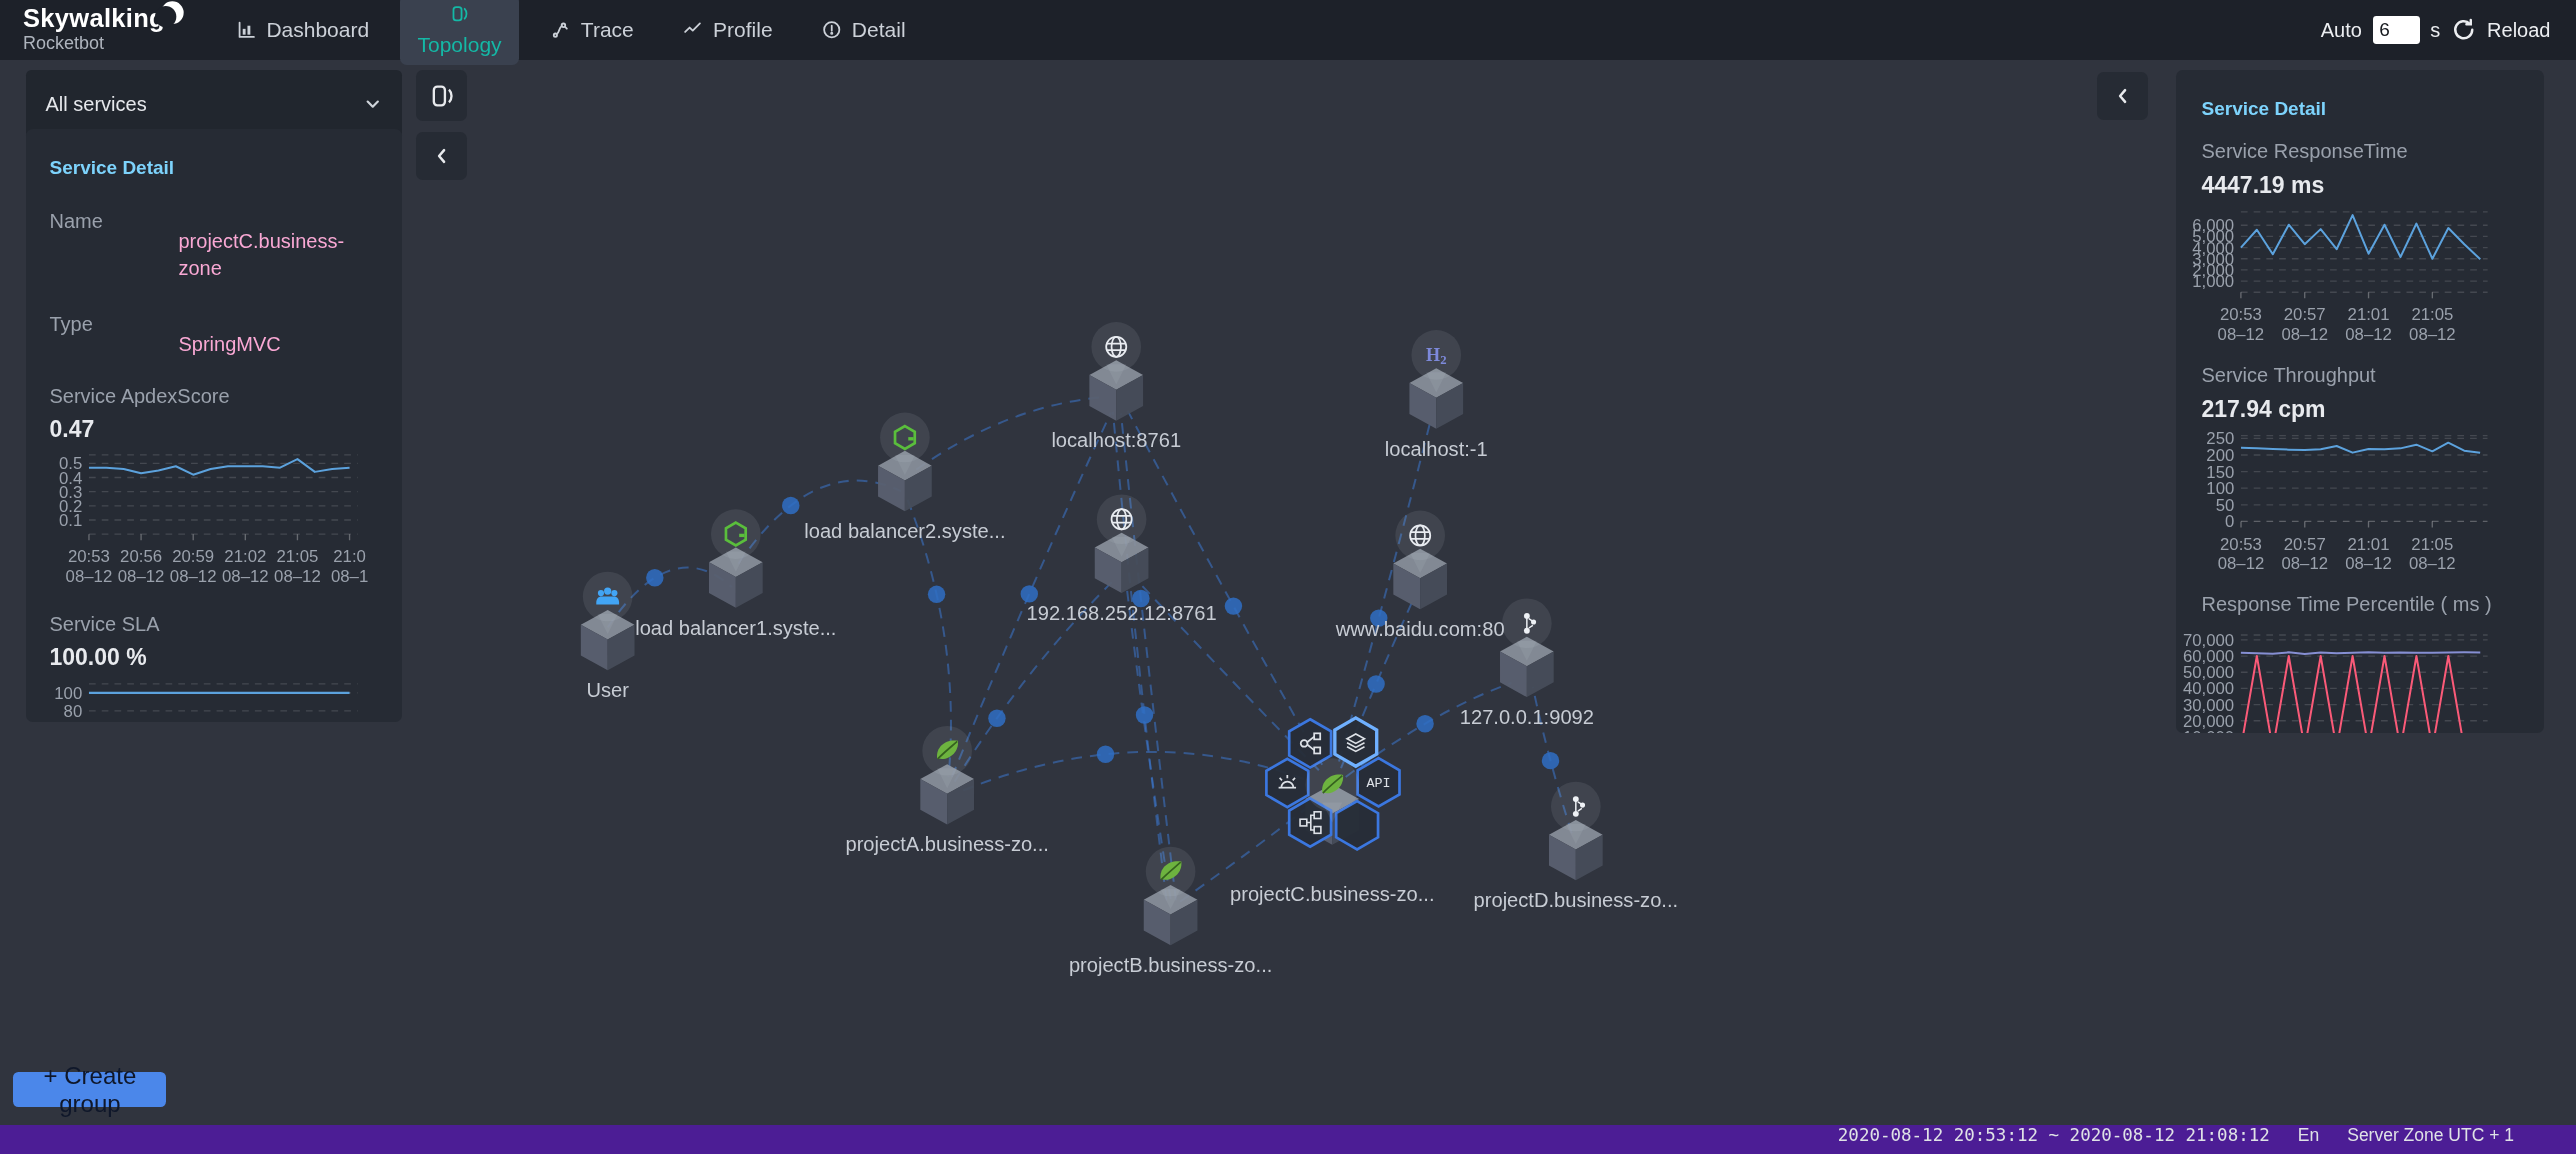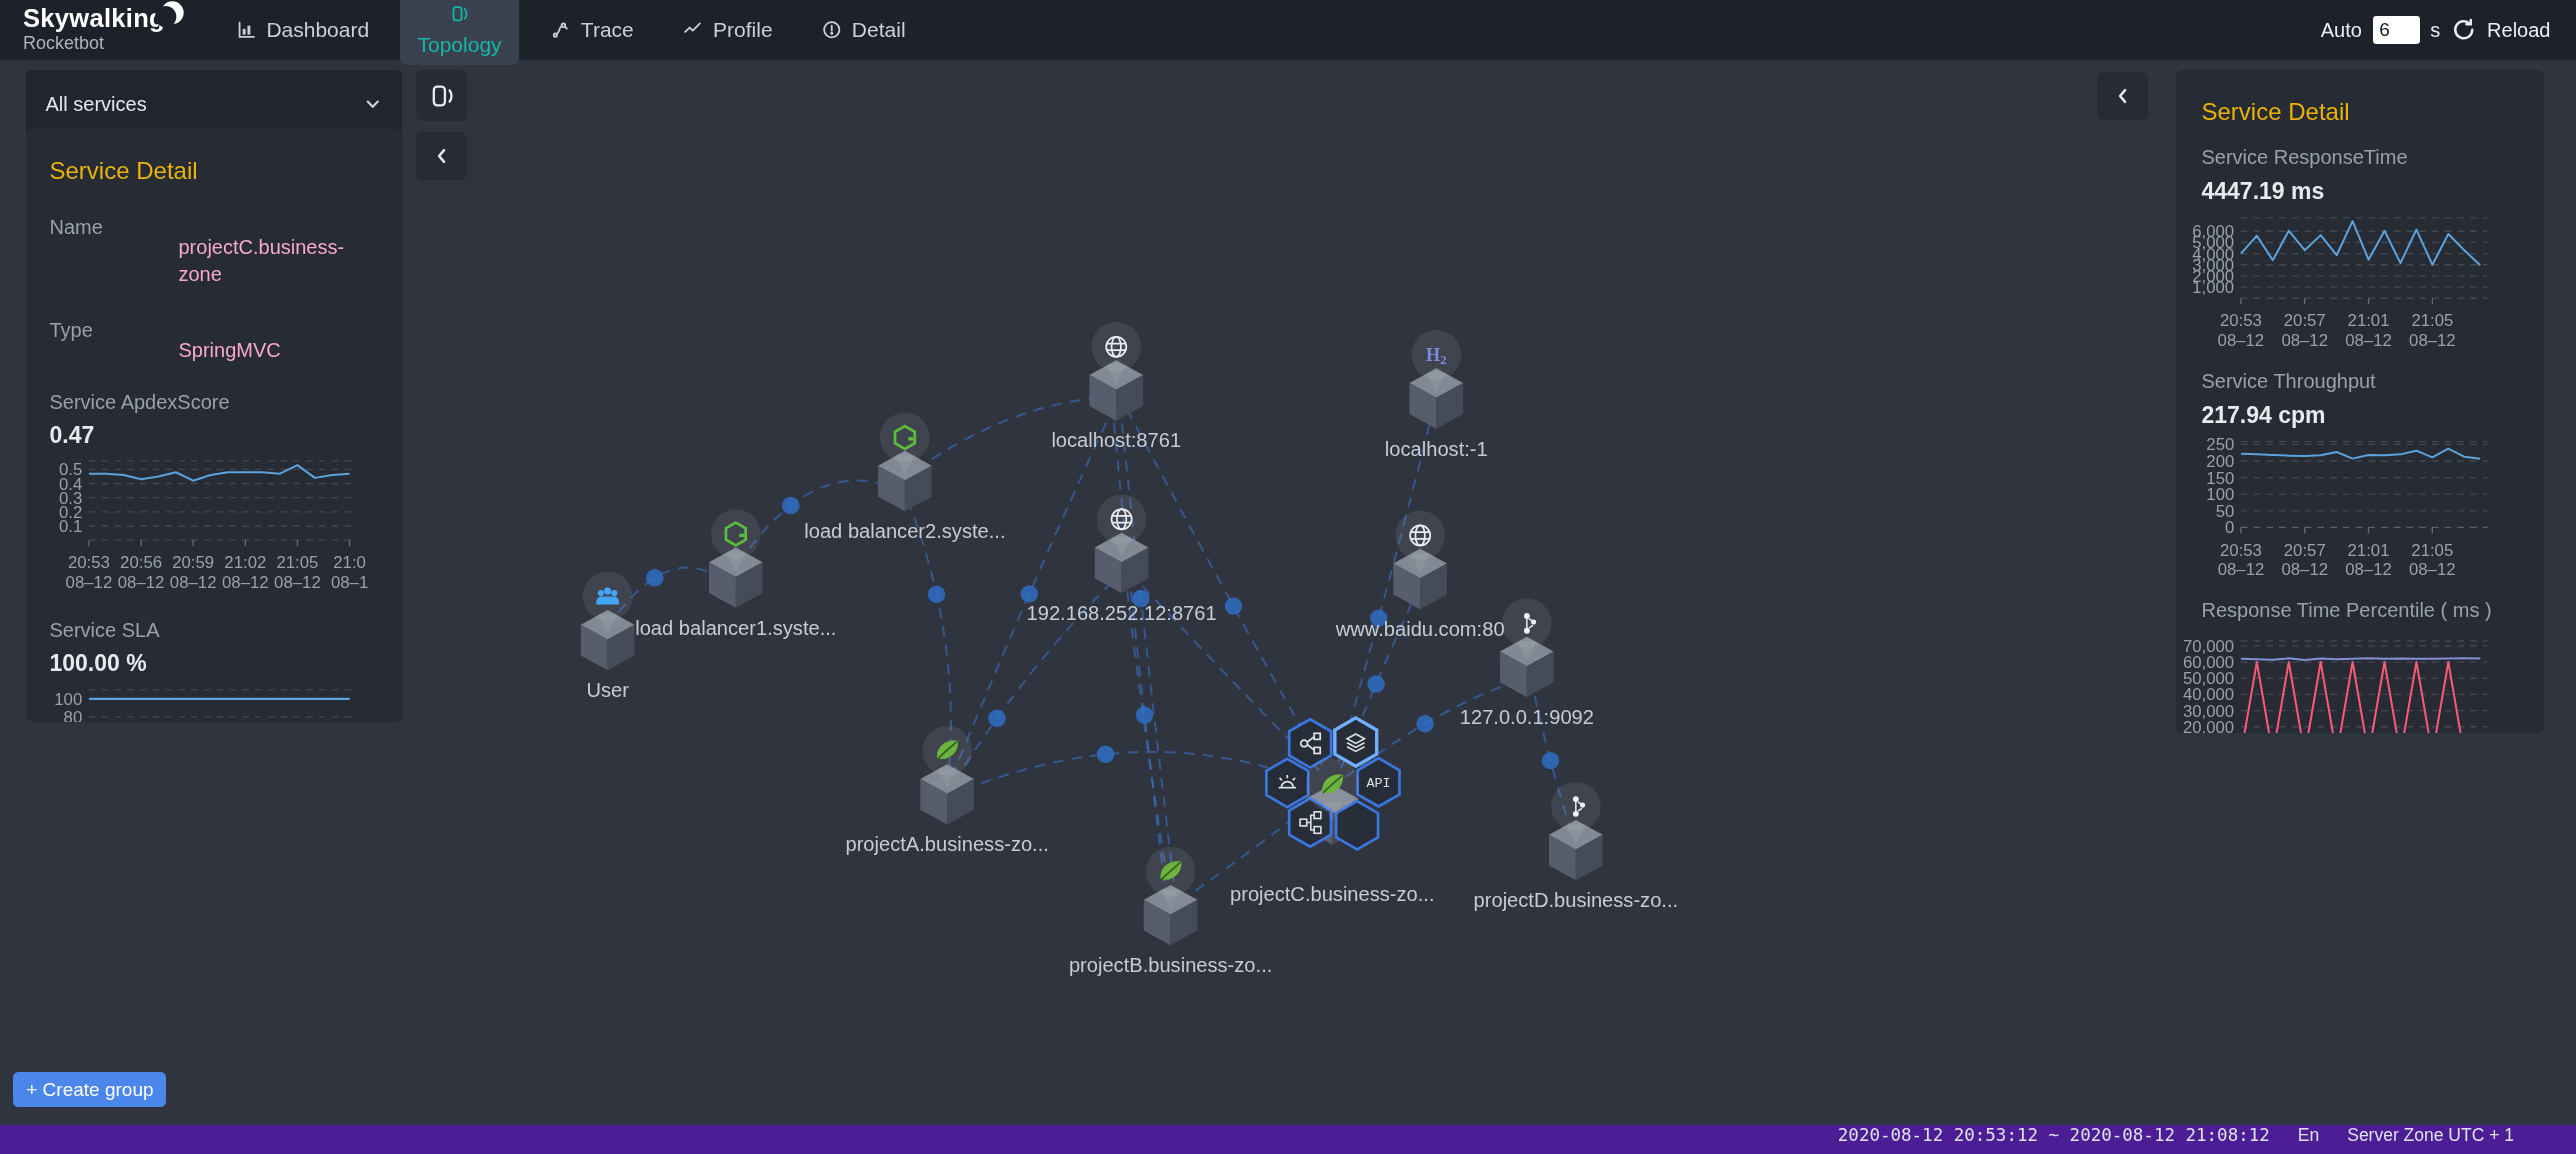--- a/index.html
+++ b/index.html
@@ -51,31 +51,31 @@
     position:absolute; left:25.5px; top:70px; width:376px; height:68px;
     background:#21262e; border-radius:5.4px; z-index:2;
     display:flex; align-items:center; justify-content:space-between;
     padding:0 20px; font-size:20px; color:#e6e8ec; cursor:pointer;
   }
   .detail-card {
     position:absolute; left:25.5px; top:129px; width:376px; height:593px;
     background:#262b34; border-radius:6.7px; z-index:2;
     padding:28px 24px; overflow:hidden;
   }
-  .card-title { font-size:24px; color:#eab308; }
+  .card-title { font-size:19px; color:#7dd3fc;font-weight:bold; }
   .kv { display:flex; font-size:20px; margin-top:31px;gap:8px; }
   .kv-label { width:121px; color:#9aa1ac; }
   .kv-value { flex:1; color:#f9a8d4; line-height:1.35; word-break:break-word;margin-top:18px; }
   .chart-caption { font-size:20px; color:#9aa1ac; margin-top:27px; }
   .chart-value { font-size:23px; font-weight:bold; color:#e8eaee; margin-top:8px; }
   .chart { margin-top:5.4px; }
 
   .create-group {
     position:absolute; left:13.4px; top:1072px; width:153px; height:35px; z-index:2;
-    background:#4b87ea; border:none; border-radius:5.4px; color:#ffffff; font-size:19px;
+    background:#4b87ea; border:none; border-radius:5.4px; color:#0f172a; font-size:24px;
     display:flex; align-items:center; justify-content:center; cursor:pointer;
     font-family:"Liberation Sans", sans-serif;
   }
 
   
   .right-card {
     position:absolute; left:2176px; top:70px; width:368px; height:663px;
     background:#262b34; border-radius:6.7px; z-index:2;
     padding:28px 25.5px; overflow:hidden;
   }

